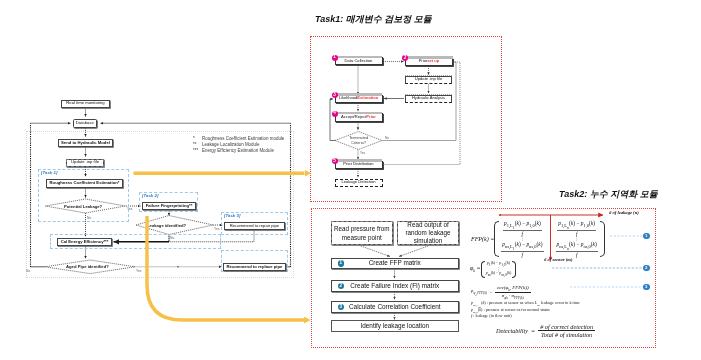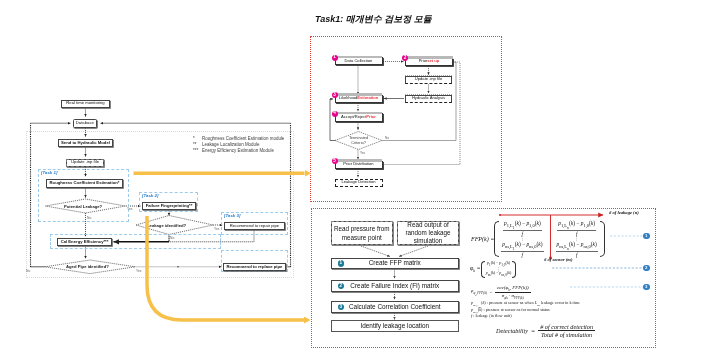--- a/index.html
+++ b/index.html
@@ -245,20 +245,21 @@
   <div class="elabel" style="left:360px;top:151px;font-size:3.2px;color:#666;">Yes</div>
 
   <div class="badge" style="left:331.5px;top:54.5px;">1</div>
   <div class="badge" style="left:402px;top:55px;">2</div>
   <div class="badge" style="left:331.5px;top:92px;">3</div>
   <div class="badge" style="left:331.5px;top:110.5px;">4</div>
   <div class="badge" style="left:331.5px;top:158px;">5</div>
 </div>
 
 <div class="abs" style="left:0px;top:0px;width:701px;height:360px;">
+  <div class="abs" style="left:559px;top:188px;font-size:9px;font-weight:bold;font-style:italic;white-space:nowrap;">Task2: 누수 지역화 모듈</div>
   <div class="abs" style="left:311px;top:208px;width:345px;height:140px;border:0.75px dotted #e8413a;box-sizing:border-box;"></div>
 
   <svg width="701" height="360" viewBox="0 0 701 360">
     <defs>
       <marker id="t2ah" markerWidth="5" markerHeight="5" refX="3.8" refY="2" orient="auto">
         <path d="M0,0.2 L3.8,2 L0,3.8 z" fill="#444"></path>
       </marker>
     </defs>
     <g stroke="#444" fill="none" stroke-width="0.75">
       <path d="M361,246 L390,256.5" stroke-dasharray="1.1 0.9" marker-end="url(#t2ah)"></path>

